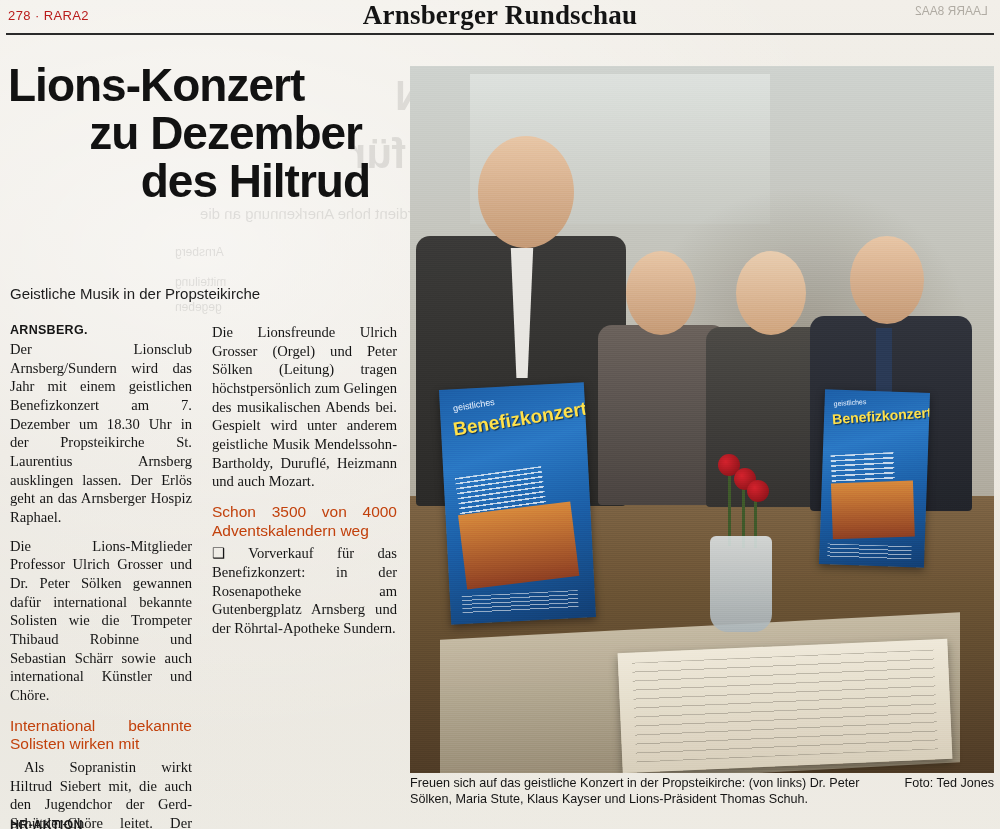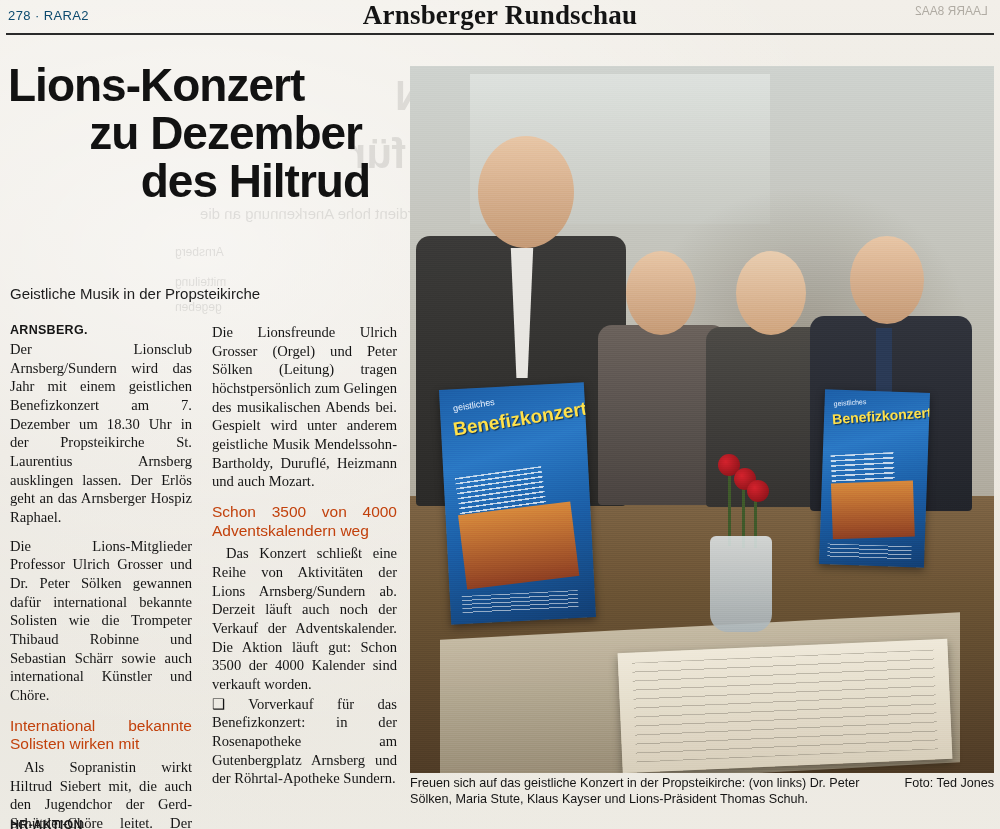--- a/index.html
+++ b/index.html
@@ -54,21 +54,21 @@
     left: 0; top: 0;
     width: 1000px;
     height: 34px;
   }
   .folio {
     position: absolute;
     left: 8px; top: 8px;
     font-family: "Liberation Sans", sans-serif;
     font-size: 13px;
     letter-spacing: .4px;
-    color: #0c4a6e;
+    color: #b91c1c;
   }
   .masthead-title {
     position: absolute;
     left: 0; top: 0;
     width: 1000px;
     text-align: center;
     font-family: "Liberation Serif", serif;
     font-size: 27px;
     font-weight: bold;
     color: #141414;
@@ -348,21 +348,20 @@
   <span class="kicker">ARNSBERG.</span>
   <span class="lead">Der Lionsclub Arnsberg/Sundern wird das Jahr mit einem geistlichen Benefizkonzert am 7. Dezember um 18.30 Uhr in der Propsteikirche St. Laurentius Arnsberg ausklingen lassen. Der Erlös geht an das Arnsberger Hospiz Raphael.</span>
   <span class="para first noindent">Die Lions-Mitglieder Professor Ulrich Grosser und Dr. Peter Sölken gewannen dafür international bekannte Solisten wie die Trompeter Thibaud Robinne und Sebastian Schärr sowie auch international Künstler und Chöre.</span>
   <span class="crosshead">International bekannte Solisten wirken mit</span>
   <span class="para">Als Sopranistin wirkt Hiltrud Siebert mit, die auch den Jugendchor der Gerd-Schüttler-Chöre leitet. Der Junge Kammerchor von den Gerd-Schüttler-Chören der Musikschule Hochsauerlandkreis und der Männerchor Arnsberg singen ebenfalls für den guten Zweck.</span>
 </div>
 
 <div class="col col-2">
   <span class="para noindent">Die Lionsfreunde Ulrich Grosser (Orgel) und Peter Sölken (Leitung) tragen höchstpersönlich zum Gelingen des musikalischen Abends bei. Gespielt wird unter anderem geistliche Musik Mendelssohn-Bartholdy, Duruflé, Heizmann und auch Mozart.</span>
   <span class="crosshead">Schon 3500 von 4000 Adventskalendern weg</span>
-  <span class="para">Das Konzert schließt eine Reihe von Aktivitäten der Lions Arnsberg/Sundern ab. Derzeit läuft auch noch der Verkauf der Adventskalender. Die Aktion läuft gut: Schon 3500 der 4000 Kalender sind verkauft worden.</span>
   <span class="para noindent">❑ Vorverkauf für das Benefizkonzert: in der Rosenapotheke am Gutenbergplatz Arnsberg und der Röhrtal-Apotheke Sundern.</span>
 </div>
 
 <div class="photo-frame">
   <div class="photo">
     <div class="wall"></div>
     <div class="wall-panel"></div>
     <div class="wall-shadow"></div>
     <div class="table-top"></div>
     <div class="table-cloth"></div>

